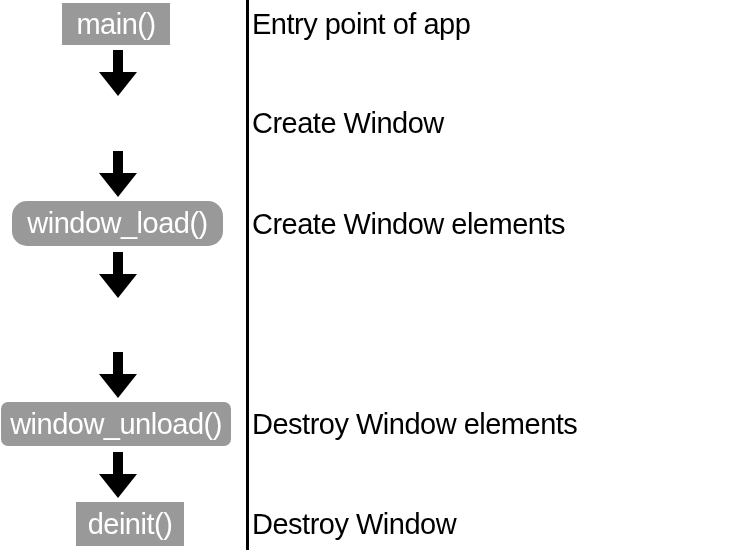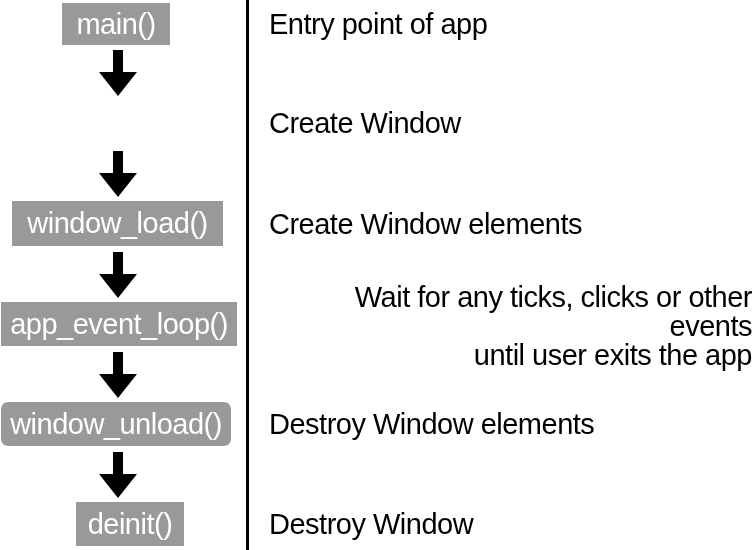--- a/index.html
+++ b/index.html
@@ -33,46 +33,45 @@
     justify-content: center;
   }
   .box span {
     color: var(--box-text);
     font-size: 29px;
     letter-spacing: -0.5px;
     white-space: nowrap;
   }
   .b1 { left: 62px; top: 3px;   width: 108px; height: 42px; }
   .b2 { left: 62px; top: 101px; width: 108px; height: 44px; }
-  .b3 { left: 12px; top: 201px; width: 211px; height: 45px; }
+  .b3 { left: 12px; top: 201px; width: 211px; height: 45px; border-radius: 15px; }
   .b4 { left: 1px;  top: 302px; width: 236px; height: 44px; }
   .b5 { left: 1px;  top: 402px; width: 230px; height: 44px; border-radius: 7px; }
   .b6 { left: 76px; top: 502px; width: 108px; height: 44px; }
   .arrow {
     position: absolute;
     left: 99px;
     width: 38px; height: 46px;
     display: block;
   }
   .arrow rect, .arrow polygon { fill: var(--arrow); }
   .a1 { top: 50px; }
   .a2 { top: 151px; }
   .a3 { top: 252px; }
   .a4 { top: 352px; }
   .a5 { top: 452px; }
   .desc {
     position: absolute;
-    left: 269px;
+    left: 252px;
     transform: translateY(-50%);
     color: var(--desc-text);
     font-size: 29px;
     line-height: 29px;
     letter-spacing: -0.5px;
     white-space: pre-line;
-    text-align: right;
   }
   .d1 { top: 24px; }
   .d2 { top: 123px; }
   .d3 { top: 224px; }
   .d4 { top: 326px; }
   .d5 { top: 424px; }
   .d6 { top: 524px; }
 </style>
 </head>
 <body>
@@ -95,41 +94,36 @@
   </svg>
 
   <div class="box b3">
     <span>window_load()</span>
   </div>
   <svg class="arrow a3" viewBox="0 0 38 46">
     <rect x="14" y="0" width="10" height="24"></rect>
     <polygon points="0,22 38,22 19,46"></polygon>
   </svg>
 
-  <div class="box b4">
-    <span>app_event_loop()</span>
-  </div>
   <svg class="arrow a4" viewBox="0 0 38 46">
     <rect x="14" y="0" width="10" height="24"></rect>
     <polygon points="0,22 38,22 19,46"></polygon>
   </svg>
 
   <div class="box b5">
     <span>window_unload()</span>
   </div>
   <svg class="arrow a5" viewBox="0 0 38 46">
     <rect x="14" y="0" width="10" height="24"></rect>
     <polygon points="0,22 38,22 19,46"></polygon>
   </svg>
 
   <div class="box b6">
     <span>deinit()</span>
   </div>
 
   <div class="desc d1">Entry point of app</div>
   <div class="desc d2">Create Window</div>
   <div class="desc d3">Create Window elements</div>
-  <div class="desc d4">Wait for any ticks, clicks or other events
-until user exits the app</div>
   <div class="desc d5">Destroy Window elements</div>
   <div class="desc d6">Destroy Window</div>
 
 </div>
 
 </body></html>

